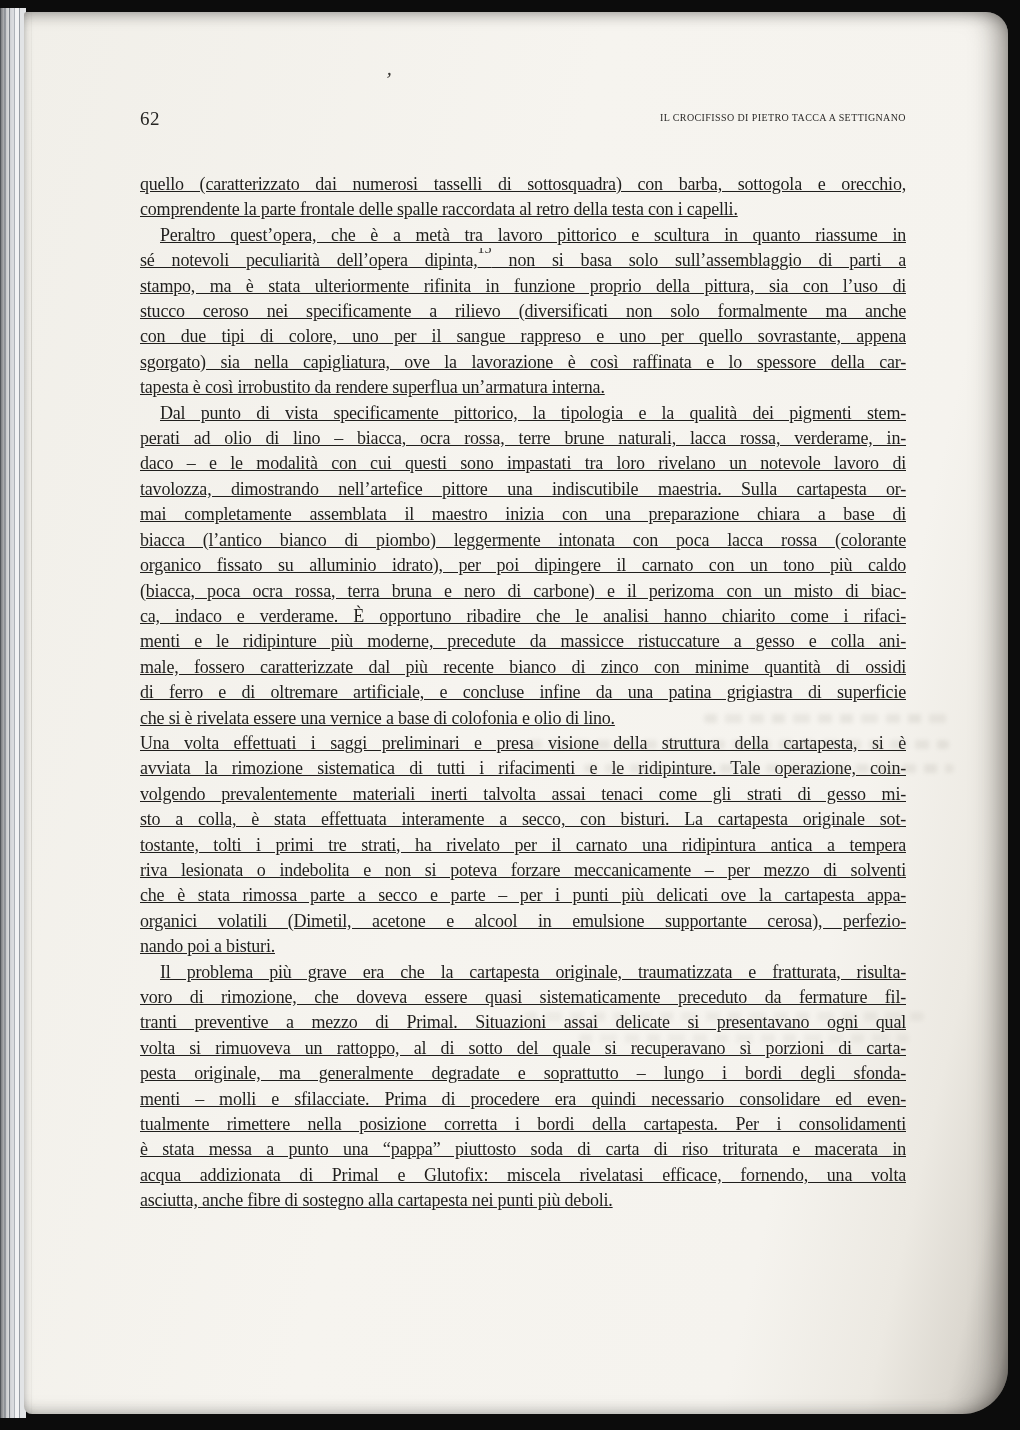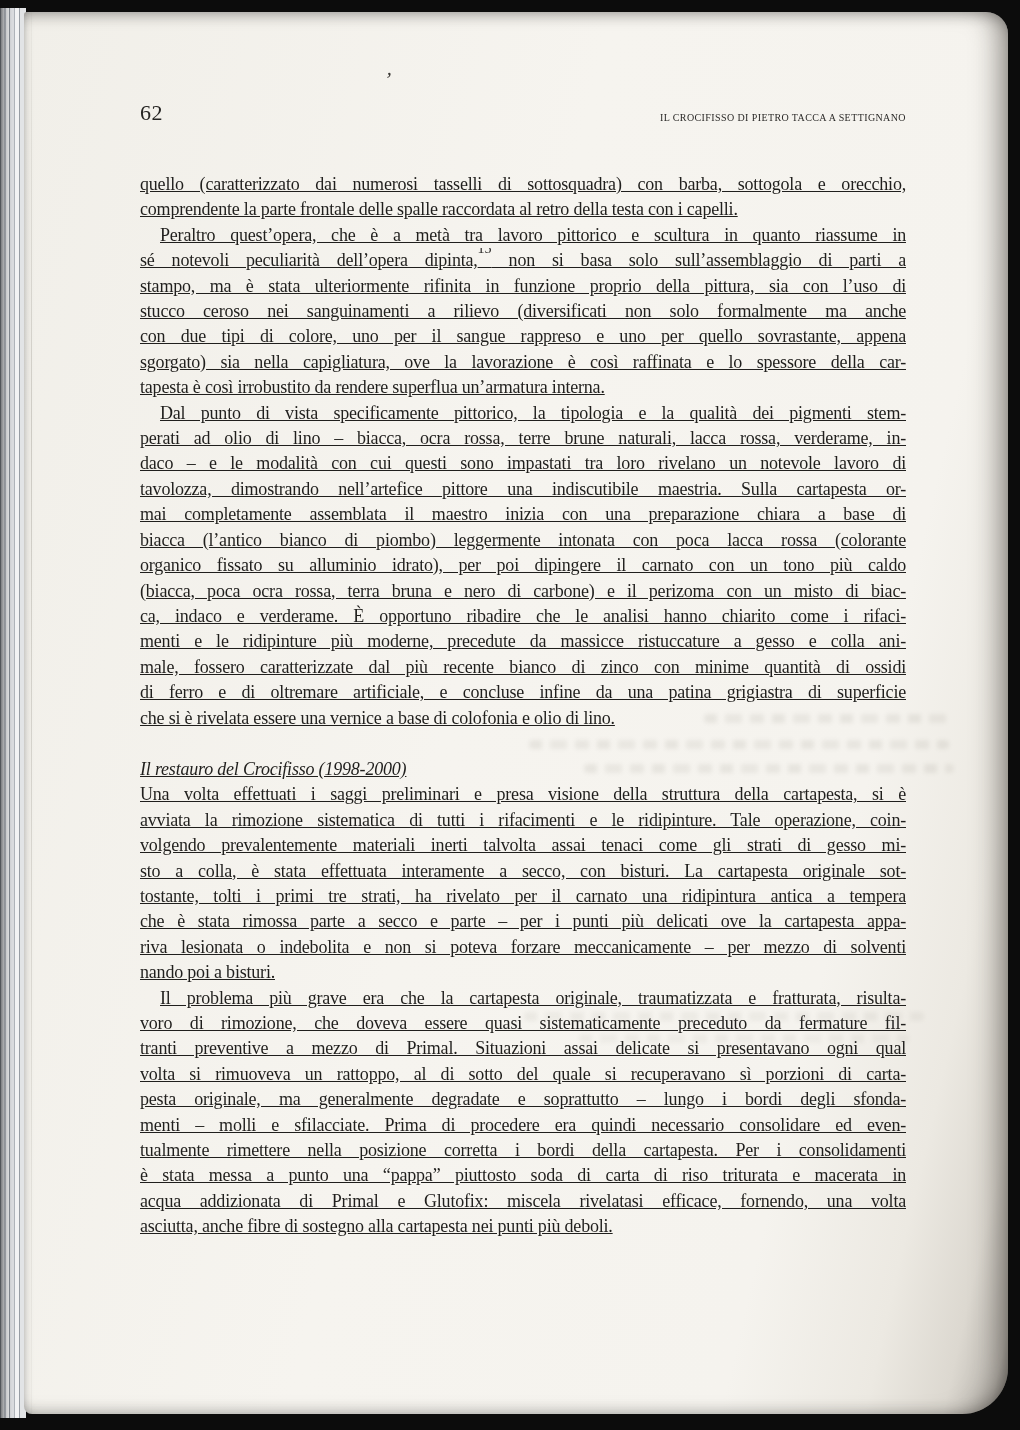--- a/index.html
+++ b/index.html
@@ -38,22 +38,22 @@
       inset -22px 0 28px -14px rgba(55,50,44,.55),
       inset 0 12px 14px -10px rgba(30,30,30,.35),
       inset 0 -10px 14px -9px rgba(30,30,30,.28),
       inset 8px 0 10px -8px rgba(90,92,96,.35);
   }
   .crease{
     position:absolute;left:7px;top:0;bottom:0;width:1px;
     background:linear-gradient(180deg, rgba(120,115,105,.05), rgba(120,115,105,.28) 30%, rgba(120,115,105,.18) 70%, rgba(120,115,105,.05));
   }
   .page-number{
-    position:absolute;left:116px;top:88px;
-    font-size:22px;color:#262523;letter-spacing:.5px;
+    position:absolute;left:116px;top:96px;
+    font-size:19px;color:#262523;letter-spacing:.5px;
   }
   .running-header{
     position:absolute;left:116px;top:100px;width:766px;
     text-align:right;font-size:10px;letter-spacing:.4px;
     color:#2b2a28;white-space:nowrap;
   }
   .stray-mark{
     position:absolute;left:361px;top:56px;
     font-size:20px;color:#3a3834;transform:rotate(8deg);
   }
@@ -98,51 +98,49 @@
     <div class="stray-mark">’</div>
     <div class="text-block">
         <div class="para body">
           <div class="line first">quello (caratterizzato dai numerosi tasselli di sottosquadra) con barba, sottogola e orecchio,</div>
           <div class="line last">comprendente la parte frontale delle spalle raccordata al retro della testa con i capelli.</div>
         </div>
         <div class="para body indent">
           <div class="line first">Peraltro quest’opera, che è a metà tra lavoro pittorico e scultura in quanto riassume in</div>
           <div class="line">sé notevoli peculiarità dell’opera dipinta,<sup>15</sup> non si basa solo sull’assemblaggio di parti a</div>
           <div class="line">stampo, ma è stata ulteriormente rifinita in funzione proprio della pittura, sia con l’uso di</div>
-          <div class="line">stucco ceroso nei sanguinamenti a rilievo (diversificati non solo formalmente ma anche</div>
+          <div class="line">stucco ceroso nei specificamente a rilievo (diversificati non solo formalmente ma anche</div>
           <div class="line">con due tipi di colore, uno per il sangue rappreso e uno per quello sovrastante, appena</div>
           <div class="line">sgorgato) sia nella capigliatura, ove la lavorazione è così raffinata e lo spessore della car-</div>
           <div class="line last">tapesta è così irrobustito da rendere superflua un’armatura interna.</div>
         </div>
         <div class="para body indent">
           <div class="line first">Dal punto di vista specificamente pittorico, la tipologia e la qualità dei pigmenti stem-</div>
           <div class="line">perati ad olio di lino – biacca, ocra rossa, terre brune naturali, lacca rossa, verderame, in-</div>
           <div class="line">daco – e le modalità con cui questi sono impastati tra loro rivelano un notevole lavoro di</div>
           <div class="line">tavolozza, dimostrando nell’artefice pittore una indiscutibile maestria. Sulla cartapesta or-</div>
           <div class="line">mai completamente assemblata il maestro inizia con una preparazione chiara a base di</div>
           <div class="line">biacca (l’antico bianco di piombo) leggermente intonata con poca lacca rossa (colorante</div>
           <div class="line">organico fissato su alluminio idrato), per poi dipingere il carnato con un tono più caldo</div>
           <div class="line">(biacca, poca ocra rossa, terra bruna e nero di carbone) e il perizoma con un misto di biac-</div>
           <div class="line">ca, indaco e verderame. È opportuno ribadire che le analisi hanno chiarito come i rifaci-</div>
           <div class="line">menti e le ridipinture più moderne, precedute da massicce ristuccature a gesso e colla ani-</div>
           <div class="line">male, fossero caratterizzate dal più recente bianco di zinco con minime quantità di ossidi</div>
           <div class="line">di ferro e di oltremare artificiale, e concluse infine da una patina grigiastra di superficie</div>
           <div class="line last">che si è rivelata essere una vernice a base di colofonia e olio di lino.</div>
         </div>
-        <div class="para heading">
-          <div class="line first last">Il restauro del Crocifisso (1998-2000)</div>
-        </div>
         <div class="para body">
           <div class="line first">Una volta effettuati i saggi preliminari e presa visione della struttura della cartapesta, si è</div>
           <div class="line">avviata la rimozione sistematica di tutti i rifacimenti e le ridipinture. Tale operazione, coin-</div>
           <div class="line">volgendo prevalentemente materiali inerti talvolta assai tenaci come gli strati di gesso mi-</div>
           <div class="line">sto a colla, è stata effettuata interamente a secco, con bisturi. La cartapesta originale sot-</div>
           <div class="line">tostante, tolti i primi tre strati, ha rivelato per il carnato una ridipintura antica a tempera</div>
+          <div class="line">riva lesionata o indebolita e non si poteva forzare meccanicamente – per mezzo di solventi</div>
           <div class="line">che è stata rimossa parte a secco e parte – per i punti più delicati ove la cartapesta appa-</div>
-          <div class="line">riva lesionata o indebolita e non si poteva forzare meccanicamente – per mezzo di solventi</div>
+          <div class="line">organici volatili (Dimetil, acetone e alcool in emulsione supportante cerosa), perfezio-</div>
           <div class="line last">nando poi a bisturi.</div>
         </div>
         <div class="para body indent">
           <div class="line first">Il problema più grave era che la cartapesta originale, traumatizzata e fratturata, risulta-</div>
           <div class="line">voro di rimozione, che doveva essere quasi sistematicamente preceduto da fermature fil-</div>
           <div class="line">tranti preventive a mezzo di Primal. Situazioni assai delicate si presentavano ogni qual</div>
           <div class="line">volta si rimuoveva un rattoppo, al di sotto del quale si recuperavano sì porzioni di carta-</div>
           <div class="line">pesta originale, ma generalmente degradate e soprattutto – lungo i bordi degli sfonda-</div>
           <div class="line">menti – molli e sfilacciate. Prima di procedere era quindi necessario consolidare ed even-</div>
           <div class="line">tualmente rimettere nella posizione corretta i bordi della cartapesta. Per i consolidamenti</div>

